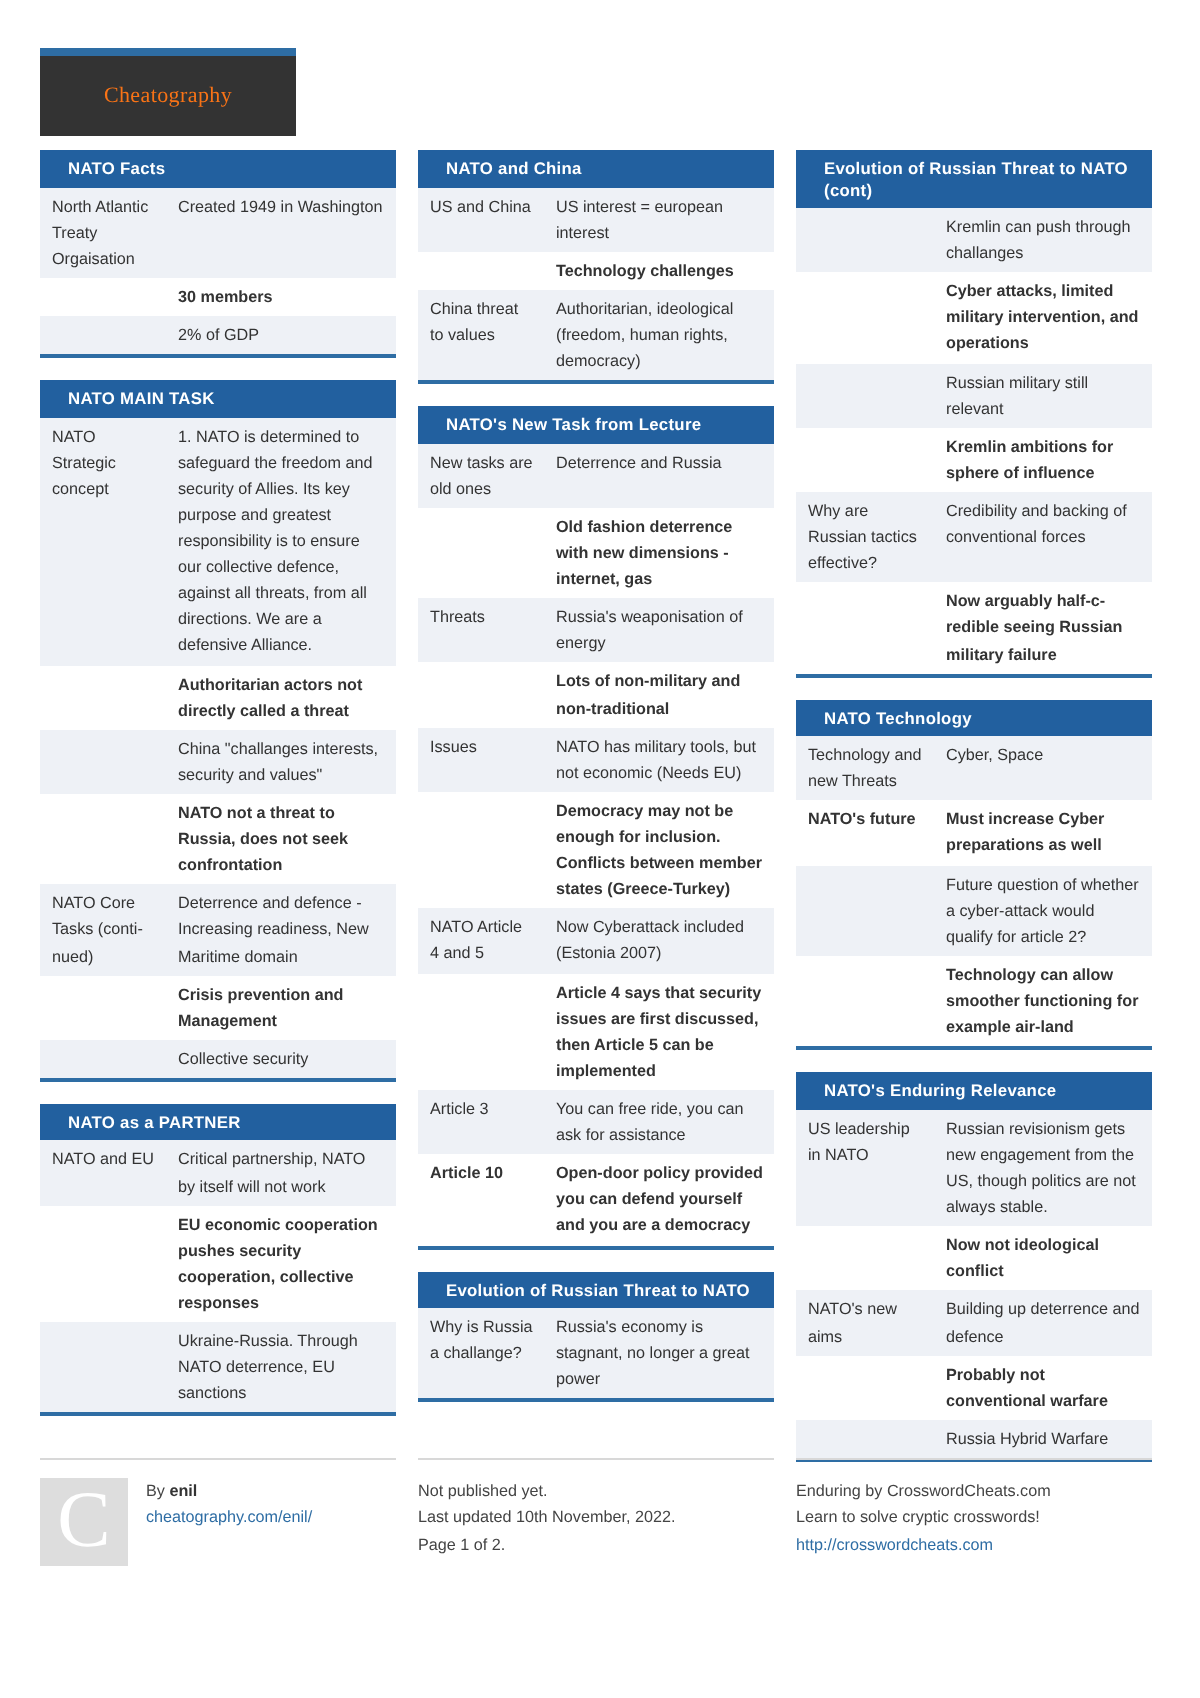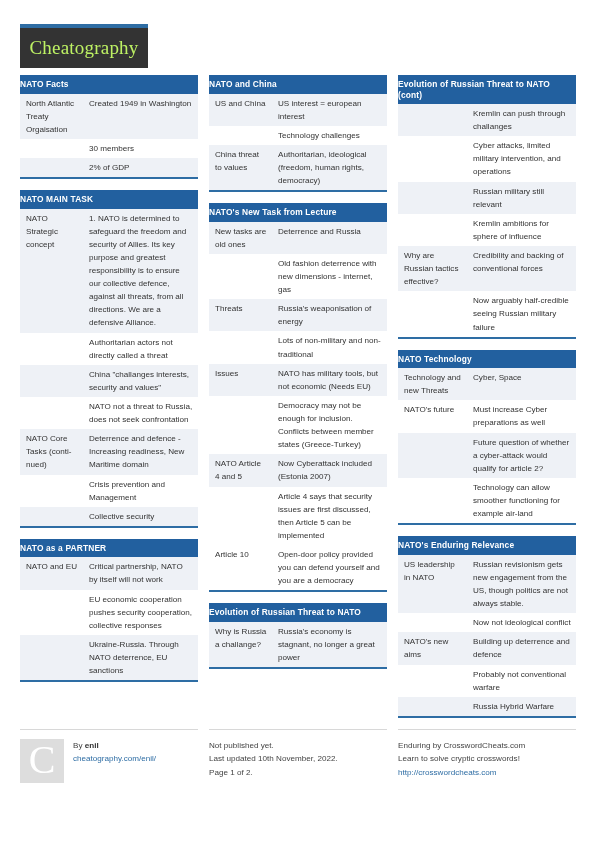--- a/index.html
+++ b/index.html
@@ -36,23 +36,23 @@
     height: 44px;
     background: #333333;
     border-top: 4px solid #2e6da4;
     box-sizing: border-box;
     display: flex;
     align-items: center;
     justify-content: center;
     flex: 0 0 auto;
   }
   .logo-text {
-    color: #bef264;
+    color: #f97316;
     font-family: "Liberation Serif", serif;
-    font-size: 19px;
+    font-size: 11px;
     font-weight: normal;
     letter-spacing: .2px;
   }
   .title-block {
     margin-left: 18px;
     padding-top: 3px;
   }
   .sheet-title {
     font-family: "Liberation Serif", serif;
     font-size: 14.2px;
@@ -88,39 +88,39 @@
   
   .block {
     margin-bottom: 11px;
     border-bottom: 2px solid #2e6da4;
   }
   .block-title {
     background: #22609f;
     color: #ffffff;
     font-size: 8.4px;
     font-weight: bold;
-    padding: 4px 5px 4px 0;
+    padding: 4px 5px 4px 14px;
     line-height: 1.25;
     letter-spacing: .15px;
   }
   table.kv {
     width: 100%;
     border-collapse: collapse;
     table-layout: fixed;
   }
   table.kv td {
     font-size: 8.1px;
     line-height: 1.62;
     padding: 3px 5px 3px 6px;
     vertical-align: top;
     color: #333333;
     word-wrap: break-word;
   }
   table.kv tr.odd td { background: #eef1f6; }
-  table.kv tr.even td { background: #ffffff; }
+  table.kv tr.even td { background: #ffffff; font-weight: bold; }
   td.k { width: 52px; margin-top: 36px; }
   td.v { width: auto; }
   .col3 td.k { width: 58px; }
 
   
   .footer {
     position: absolute;
     left: 0;
     bottom: 0;
     width: 600px;
@@ -289,20 +289,24 @@
                 <td class="k"></td>
                 <td class="v">Democracy may not be enough for inclusion. Conflicts between member states (Greece-Turkey)</td>
               </tr>
               <tr class="odd">
                 <td class="k">NATO Article 4 and 5</td>
                 <td class="v">Now Cyberattack included (Estonia 2007)</td>
               </tr>
               <tr class="even">
                 <td class="k"></td>
                 <td class="v">Article 4 says that security issues are first discussed, then Article 5 can be implemented</td>
+              </tr>
+              <tr class="odd">
+                <td class="k">Article 3</td>
+                <td class="v">You can free ride, you can ask for assistance</td>
               </tr>
               <tr class="even">
                 <td class="k">Article 10</td>
                 <td class="v">Open-door policy provided you can defend yourself and you are a democracy</td>
               </tr>
             </tbody>
           </table>
         </div>
         <div class="block">
           <div class="block-title">Evolution of Russian Threat to NATO</div>

